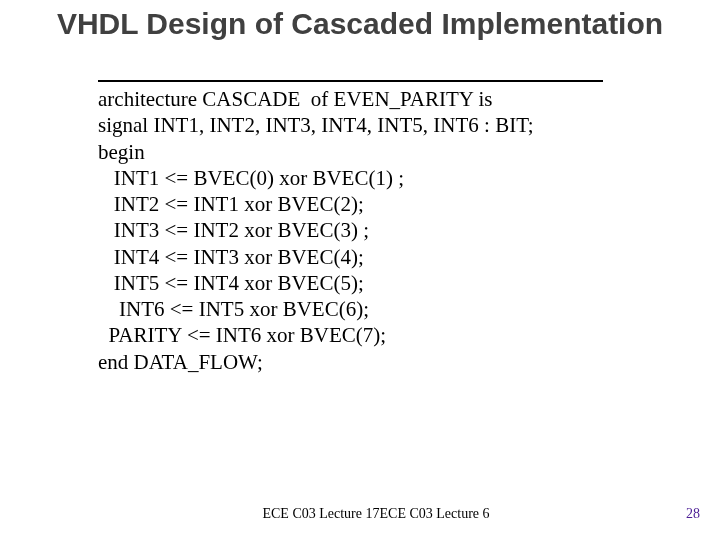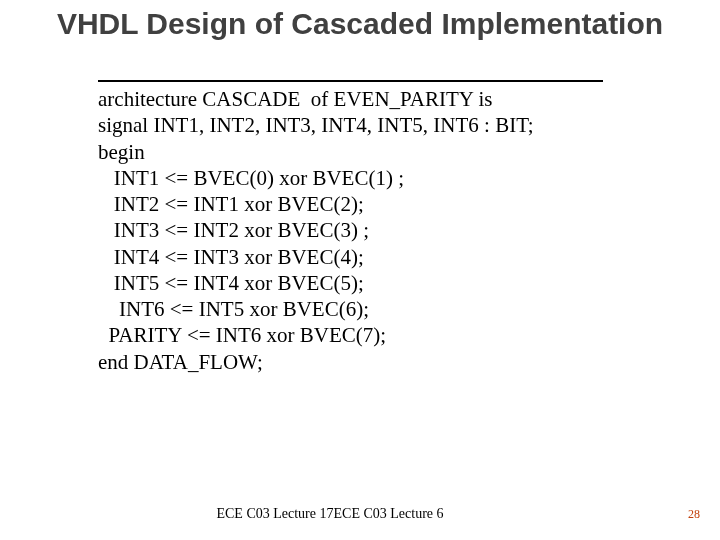--- a/index.html
+++ b/index.html
@@ -50,28 +50,29 @@
   }
   .footer {
     position: absolute;
     bottom: 18px;
     left: 0;
     width: 660px;
     text-align: center;
     font-family: "Times New Roman", Times, serif;
     font-size: 14px;
     color: #000;
+    padding-left: 46px;
   }
   .page-num {
     position: absolute;
     bottom: 18px;
     right: 20px;
     font-family: "Times New Roman", Times, serif;
-    font-size: 12px;
-    color: #c2410c;
+    font-size: 14px;
+    color: #4c1d95;
   }
 </style>
 </head>
 <body>
 
 <div class="slide">
 
   <div class="title">VHDL Design of Cascaded Implementation</div>
   <div class="title-underline"></div>
 

